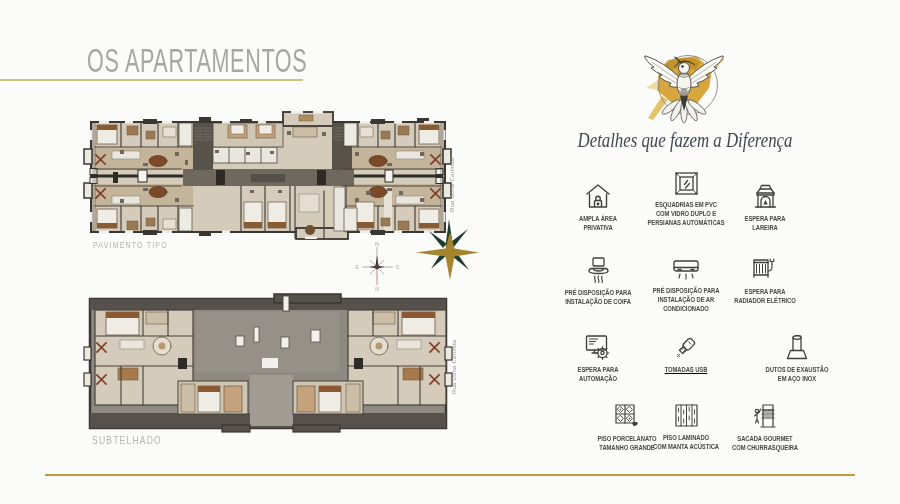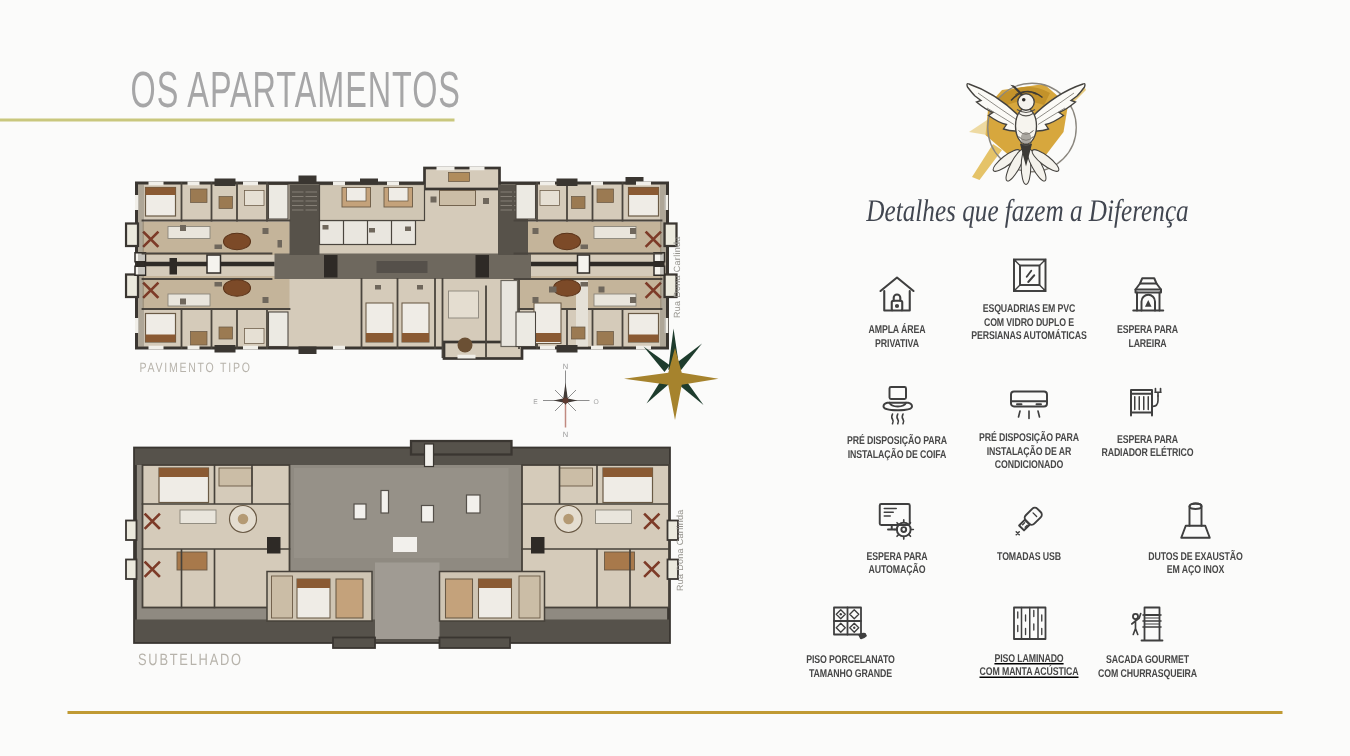--- a/index.html
+++ b/index.html
@@ -546,21 +546,21 @@
 <rect x="2.5" y="3" width="20" height="14" rx="1"></rect>
 <path d="M5.5 6 H13.5 M5.5 8.5 H11.5 M5.5 11 H9.5" stroke-width="1"></path>
 <path d="M8 20 H13 M10.5 17 V20"></path>
 <circle cx="18.5" cy="20" r="4.6"></circle>
 <circle cx="18.5" cy="20" r="1.6"></circle>
 <path d="M18.5 13.6 V15.4 M18.5 24.6 V26.4 M12.1 20 H13.9 M23.1 20 H24.9 M14 15.5 L15.2 16.7 M21.8 23.3 L23 24.5 M23 15.5 L21.8 16.7 M15.2 23.3 L14 24.5" stroke-width="1.1"></path>
 </svg>
 <div class="lbl">ESPERA PARA<br>AUTOMAÇÃO</div>
 </div>
 
-<div class="cell" style="left:621px;top:333px;">
+<div class="cell" style="left:621px;top:333px;text-decoration:underline;">
 <svg width="28" height="28" viewBox="0 0 28 28" fill="none" stroke="#3f3f3f" stroke-width="1.3" stroke-linecap="round" stroke-linejoin="round">
 <g transform="rotate(45 14 14)">
 <rect x="10" y="4.5" width="8" height="11" rx="2.5"></rect>
 <rect x="11.7" y="15.5" width="4.6" height="5.5"></rect>
 <path d="M13 17 V19 M15.4 17 V19" stroke-width="0.9"></path>
 <path d="M12.3 8.5 L15.7 8.5" stroke-width="0.9"></path>
 </g>
 <path d="M5.5 21.5 L7.5 23.5 M7.5 21.5 L5.5 23.5" stroke-width="1"></path>
 </svg>
 <div class="lbl">TOMADAS USB</div>
@@ -568,33 +568,33 @@
 
 <div class="cell" style="left:732px;top:333px;">
 <svg width="28" height="28" viewBox="0 0 28 28" fill="none" stroke="#3f3f3f" stroke-width="1.3" stroke-linecap="round" stroke-linejoin="round">
 <path d="M4.5 25.5 L7.5 17.5 H20.5 L23.5 25.5 Z"></path>
 <path d="M10 17.5 V4.5 a4 1.8 0 0 1 8 0 V17.5"></path>
 <ellipse cx="14" cy="4.5" rx="4" ry="1.8"></ellipse>
 </svg>
 <div class="lbl">DUTOS DE EXAUSTÃO<br>EM AÇO INOX</div>
 </div>
 
-<div class="cell" style="left:502px;top:402px;">
+<div class="cell" style="left:562px;top:402px;">
 <svg width="28" height="28" viewBox="0 0 28 28" fill="none" stroke="#3f3f3f" stroke-width="1.2" stroke-linecap="round" stroke-linejoin="round">
 <rect x="3" y="3" width="18" height="18"></rect>
 <path d="M12 3 V21 M3 12 H21"></path>
 <path d="M7.5 4.5 L10.5 7.5 L7.5 10.5 L4.5 7.5 Z M16.5 4.5 L19.5 7.5 L16.5 10.5 L13.5 7.5 Z M7.5 13.5 L10.5 16.5 L7.5 19.5 L4.5 16.5 Z M16.5 13.5 L19.5 16.5 L16.5 19.5 L13.5 16.5 Z" stroke-width="0.9"></path>
 <circle cx="7.5" cy="7.5" r="0.8" fill="#3f3f3f" stroke="none"></circle>
 <circle cx="16.5" cy="16.5" r="0.8" fill="#3f3f3f" stroke="none"></circle>
 <path d="M19 21 Q21 19.5 24 20 L25 22 Q22.5 24.5 20.5 24 Z" fill="#3f3f3f" stroke="none"></path>
 </svg>
 <div class="lbl">PISO PORCELANATO<br>TAMANHO GRANDE</div>
 </div>
 
-<div class="cell" style="left:621px;top:402px;text-decoration:underline;">
+<div class="cell" style="left:621px;top:402px;">
 <svg width="27" height="27" viewBox="0 0 27 27" fill="none" stroke="#3f3f3f" stroke-width="1.2" stroke-linecap="round" stroke-linejoin="round">
 <rect x="3" y="3" width="21" height="21"></rect>
 <path d="M8 3 V24 M13.5 3 V24 M19 3 V24" stroke-width="1"></path>
 <path d="M5.5 6 V10 M10.7 8 V12 M16.2 5 V9 M21.5 8 V12 M5.5 15 V19 M10.7 17 V21 M16.2 14 V18 M21.5 17 V21" stroke-width="0.9"></path>
 </svg>
 <div class="lbl">PISO LAMINADO<br>COM MANTA ACÚSTICA</div>
 </div>
 
 <div class="cell" style="left:700px;top:402px;">
 <svg width="28" height="28" viewBox="0 0 28 28" fill="none" stroke="#3f3f3f" stroke-width="1.2" stroke-linecap="round" stroke-linejoin="round">

